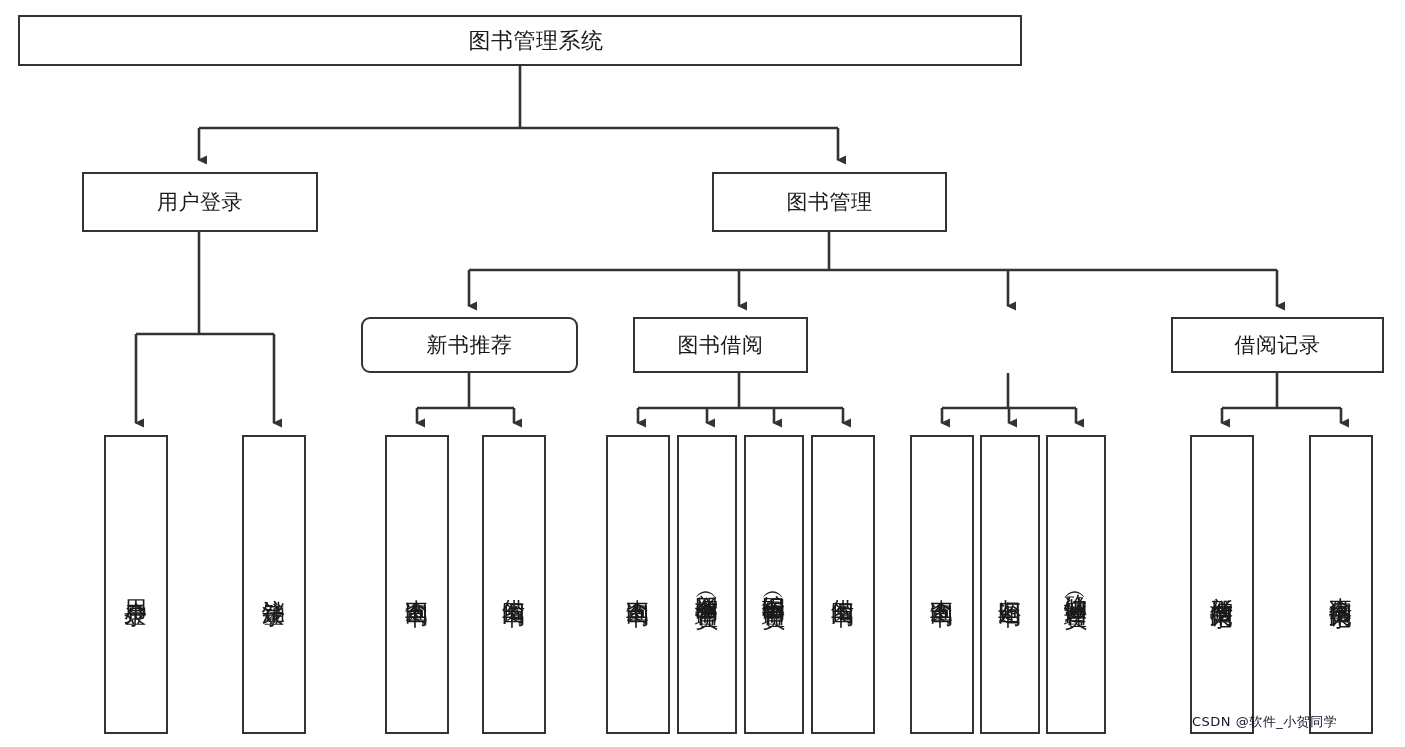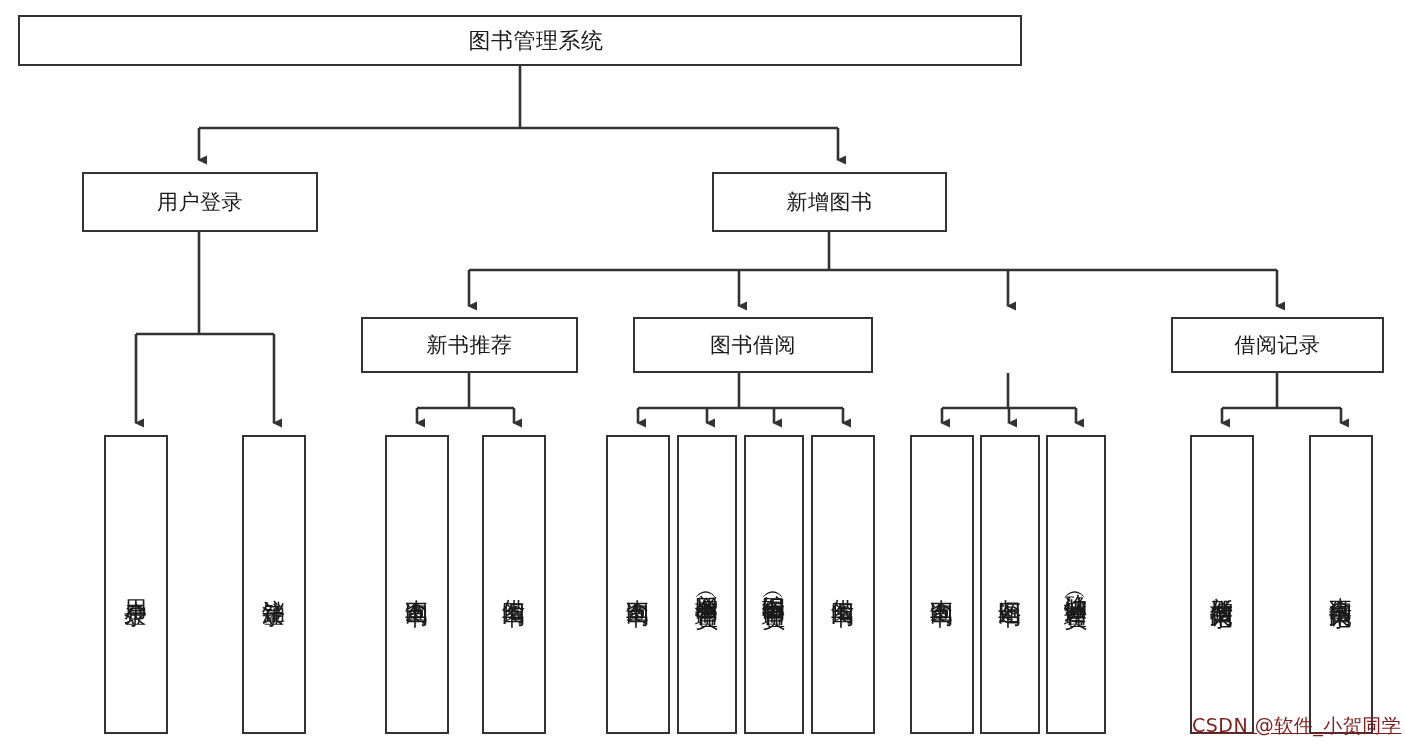--- a/index.html
+++ b/index.html
@@ -58,26 +58,25 @@
     writing-mode: vertical-rl;
     text-orientation: upright;
     font-size: 23px;
     line-height: 1.22;
     letter-spacing: 2px;
     white-space: nowrap;
     max-height: 100%;
   }
   .watermark {
     position: absolute;
-    font-size: 19px;
-    color: #7f1d1d;
+    font-size: 13px;
+    color: #0f172a;
     white-space: nowrap;
     letter-spacing: 0.5px;
     user-select: none;
-    text-decoration: underline;
   }
 </style>
 </head>
 <body>
 
 <div id="canvas">
 
   <svg class="connectors" viewBox="0 0 1405 747" xmlns="http://www.w3.org/2000/svg">
     <defs>
       <marker id="arrow" markerWidth="10" markerHeight="10" refX="4.6" refY="8" orient="auto" markerUnits="userSpaceOnUse">
@@ -130,28 +129,28 @@
 
   <div class="node horiz root" style="left:18px; top:15px; width:1004px; height:51px;padding-left:32px;">
     <span class="label">图书管理系统</span>
   </div>
 
   <div class="node horiz" style="left:82px; top:172px; width:236px; height:60px;">
     <span class="label">用户登录</span>
   </div>
 
   <div class="node horiz" style="left:712px; top:172px; width:235px; height:60px;">
-    <span class="label">新增图书</span>
-  </div>
-
-  <div class="node horiz" style="left:361px; top:317px; width:217px; height:56px;">
+    <span class="label">图书管理</span>
+  </div>
+
+  <div class="node horiz" style="left:361px; top:317px; width:217px; height:56px;border-radius:9px;">
     <span class="label">新书推荐</span>
   </div>
 
-  <div class="node horiz" style="left:633px; top:317px; width:240px; height:56px;">
+  <div class="node horiz" style="left:633px; top:317px; width:175px; height:56px;">
     <span class="label">图书借阅</span>
   </div>
 
 
   <div class="node horiz" style="left:1171px; top:317px; width:213px; height:56px;justify-content:center;">
     <span class="label">借阅记录</span>
   </div>
 
   <div class="node vert" style="left:104px; top:435px; width:64px; height:299px;">
     <span class="label">用户登录</span>

